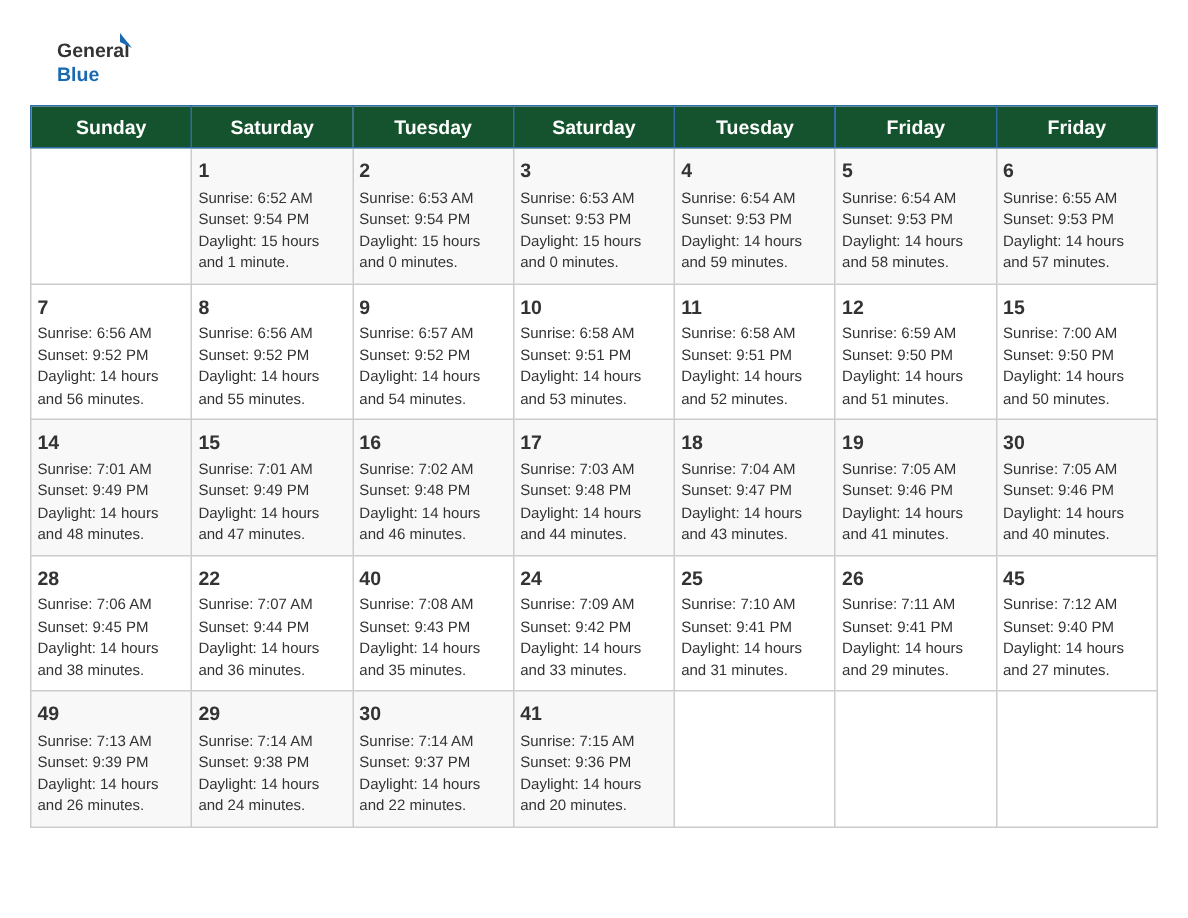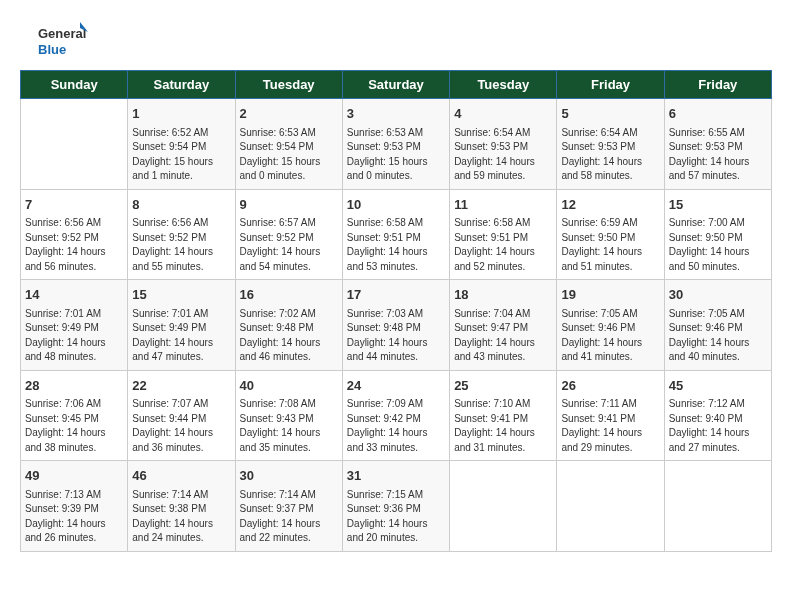--- a/index.html
+++ b/index.html
@@ -226,29 +226,29 @@
           <span class="day-number">45</span>
           <div class="cell-content">Sunrise: 7:12 AM<br>Sunset: 9:40 PM<br>Daylight: 14 hours<br>and 27 minutes.</div>
         </td>
       </tr>
       <tr>
         <td>
           <span class="day-number">49</span>
           <div class="cell-content">Sunrise: 7:13 AM<br>Sunset: 9:39 PM<br>Daylight: 14 hours<br>and 26 minutes.</div>
         </td>
         <td>
-          <span class="day-number">46</span>
+          <span class="day-number">29</span>
           <div class="cell-content">Sunrise: 7:14 AM<br>Sunset: 9:38 PM<br>Daylight: 14 hours<br>and 24 minutes.</div>
         </td>
         <td>
           <span class="day-number">30</span>
           <div class="cell-content">Sunrise: 7:14 AM<br>Sunset: 9:37 PM<br>Daylight: 14 hours<br>and 22 minutes.</div>
         </td>
         <td>
-          <span class="day-number">31</span>
+          <span class="day-number">41</span>
           <div class="cell-content">Sunrise: 7:15 AM<br>Sunset: 9:36 PM<br>Daylight: 14 hours<br>and 20 minutes.</div>
         </td>
         <td class="empty-cell"></td>
         <td class="empty-cell"></td>
         <td class="empty-cell"></td>
       </tr>
     </tbody>
 </table>
 
 </body></html>

